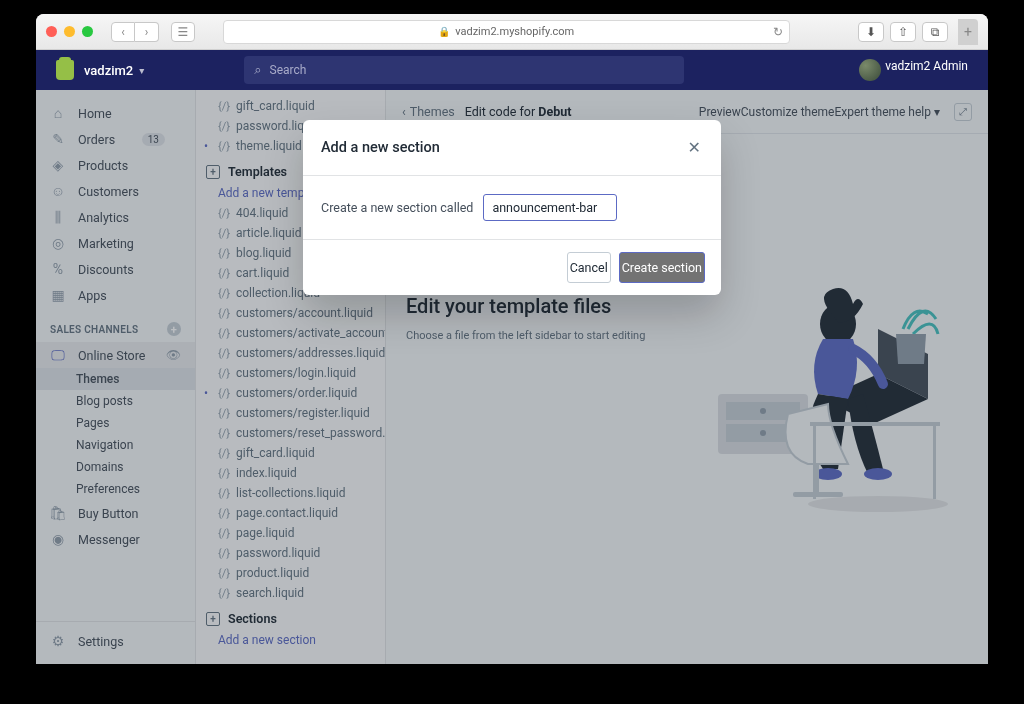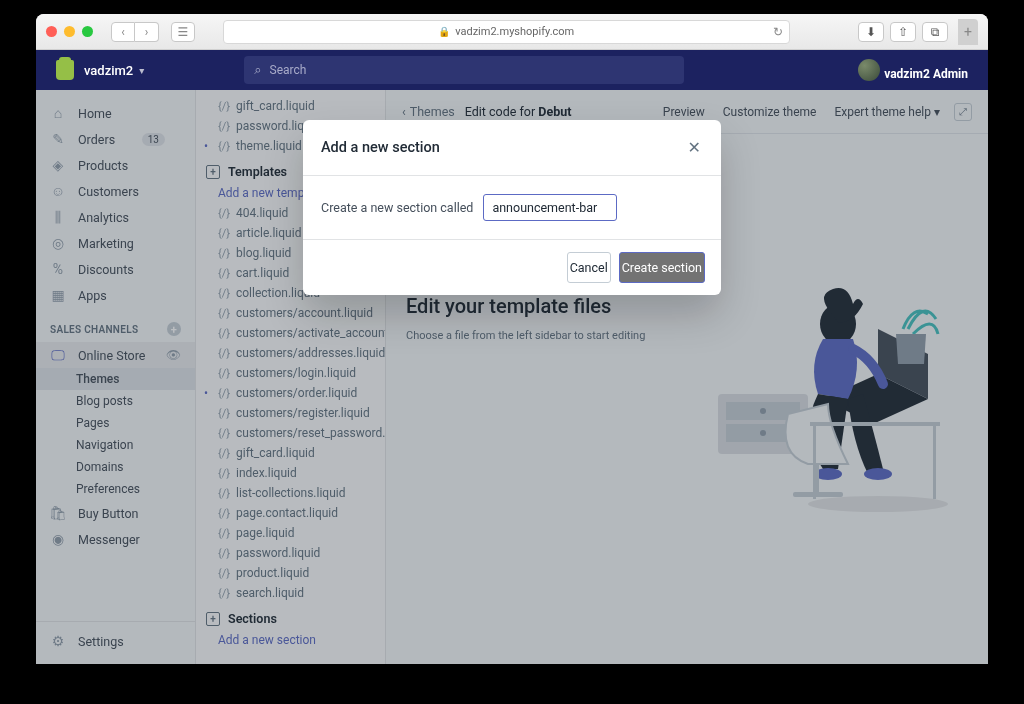--- a/index.html
+++ b/index.html
@@ -27,21 +27,21 @@
 .br-tab { width: 20px; height: 26px; background: #d0d0d0; border-radius: 0 4px 0 0; display: flex; align-items: center; justify-content: center; color: #888; font-size: 14px; margin-left: 4px; }
 
 
 .shopify-header { height: 40px; background: #1c2260; display: flex; align-items: center; padding: 0 20px; color: #fff; }
 .shop-logo { width: 18px; height: 20px; background: #95bf47; border-radius: 2px 2px 4px 4px; margin-right: 10px; position: relative; }
 .shop-logo::before { content: ""; position: absolute; top: -3px; left: 3px; width: 12px; height: 6px; background: #95bf47; border-radius: 3px 3px 0 0; }
 .store-name { font-size: 13px; font-weight: 500; }
 .chev-down { margin-left: 6px; font-size: 10px; opacity: 0.7; }
 .search-wrap { margin-left: 100px; flex: 0 0 440px; height: 28px; background: #2e3572; border-radius: 4px; display: flex; align-items: center; padding: 0 10px; color: #a8abc9; font-size: 12px; }
 .search-icon-h { margin-right: 8px; font-size: 13px; }
-.header-right { margin-left: auto; display: flex; align-items: flex-end; gap: 4px; font-size: 12px; font-weight: bold; }
+.header-right { margin-left: auto; display: flex; align-items: flex-start; gap: 4px; font-size: 12px; }
 .avatar { width: 22px; height: 22px; border-radius: 50%; background: radial-gradient(circle at 30% 30%, #7a8a6a, #3a4a3a); }
 
 
 .app-body { display: flex; height: calc(100% - 76px); }
 
 .sidebar { width: 160px; background: #f4f6f8; padding: 10px 0; border-right: 1px solid #e1e3e5; display: flex; flex-direction: column; }
 .nav-item { display: flex; align-items: center; padding: 5px 14px; font-size: 12.5px; color: #454f5b; cursor: pointer; gap: 12px; position: relative; }
 .nav-item.active { background: #e8eaed; }
 .nav-icon { width: 16px; height: 16px; display: flex; align-items: center; justify-content: center; color: #919eab; font-size: 14px; }
 .nav-item.active .nav-icon { color: #5c6ac4; }
@@ -59,21 +59,21 @@
 .tree-item.link { color: #5c6ac4; }
 .tree-item.dotted::before { content: "•"; color: #5c6ac4; position: absolute; margin-left: -14px; }
 .tree-header { padding: 8px 8px 4px 10px; font-weight: 600; color: #212b36; display: flex; align-items: center; gap: 8px; font-size: 12.5px; }
 .tree-header-icon { width: 14px; height: 14px; border: 1.5px solid #637381; border-radius: 2px; display: flex; align-items: center; justify-content: center; font-size: 10px; line-height: 1; color: #637381; }
 .file-braces { color: #919eab; font-size: 11px; }
 
 
 .main-content { flex: 1; background: #f4f6f8; position: relative; }
 .top-bar { height: 44px; border-bottom: 1px solid #dfe3e8; display: flex; align-items: center; padding: 0 16px; font-size: 12.5px; color: #212b36; background: #f4f6f8; }
 .back-link { color: #637381; margin-right: 10px; display: flex; align-items: center; gap: 4px; }
-.top-actions { margin-left: auto; display: flex; gap: 18px; color: #454f5b; font-size: 12px; }
+.top-actions { margin-left: auto; display: flex; color: #454f5b; font-size: 12px; }
 .expand-btn { width: 18px; height: 18px; border: 1px solid #c4cdd5; border-radius: 3px; margin-left: 14px; display: flex; align-items: center; justify-content: center; font-size: 10px; color: #637381; }
 
 .content-area { padding: 160px 40px 0 20px; position: relative; }
 .content-title { font-size: 20px; font-weight: 500; color: #212b36; margin-bottom: 10px; }
 .content-sub { font-size: 11px; color: #637381; line-height: 1.5; max-width: 250px; }
 .illustration { position: absolute; right: 30px; top: 100px; width: 280px; height: 300px; }
 
 
 .modal-backdrop { position: absolute; inset: 76px 0 0 0; background: rgba(33,43,54,0.3); display: flex; align-items: flex-start; justify-content: center; padding-top: 30px; }
 .modal { width: 418px; background: #fff; border-radius: 6px; box-shadow: 0 20px 40px rgba(0,0,0,0.2); overflow: hidden; }

